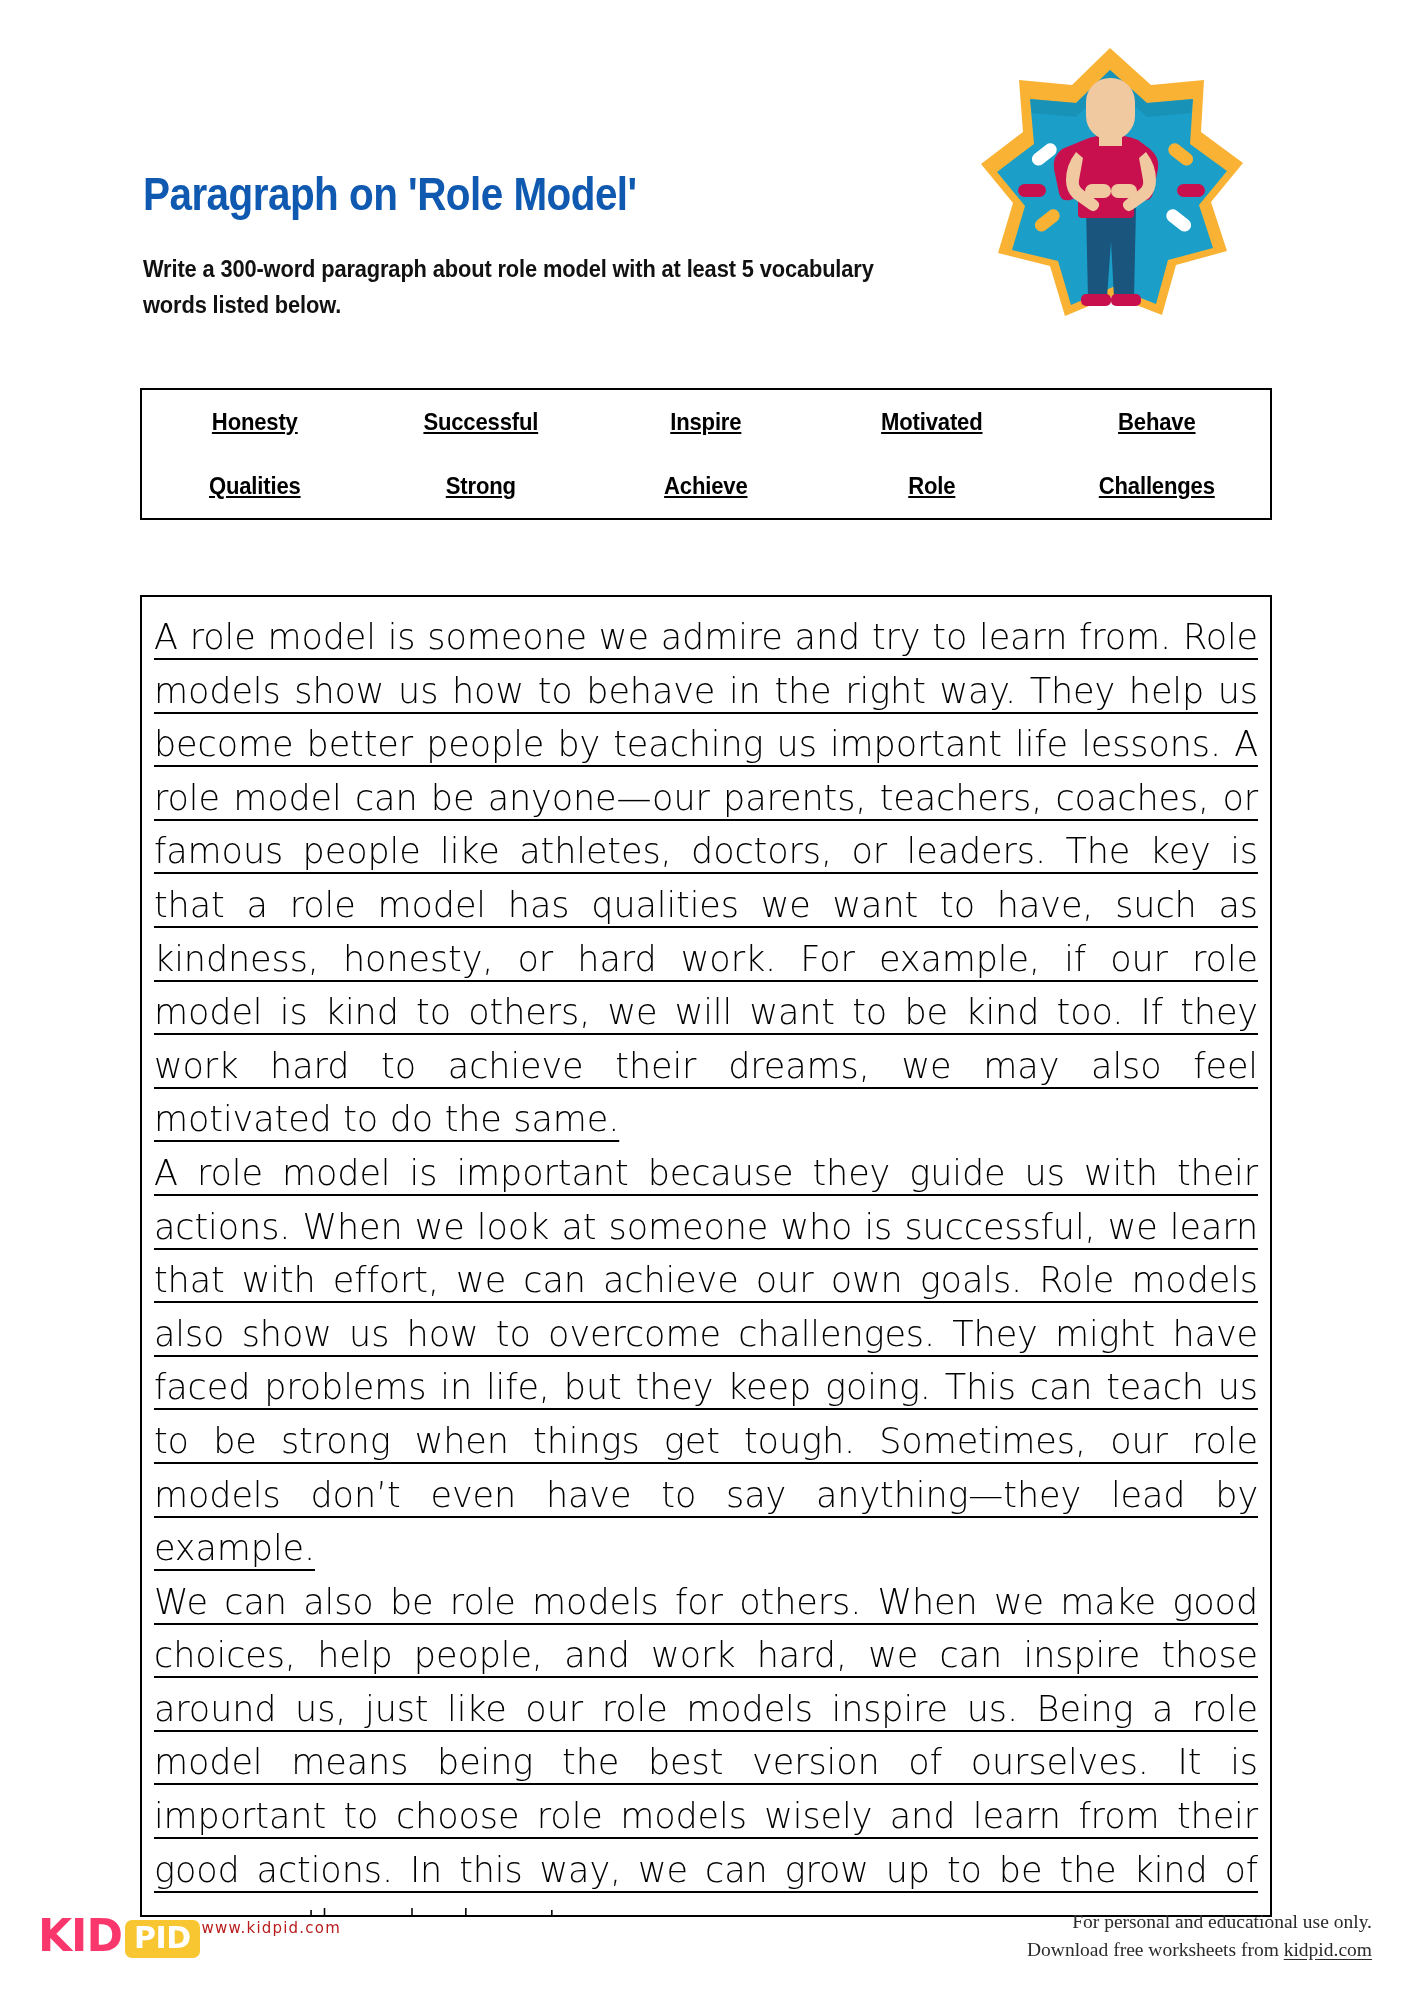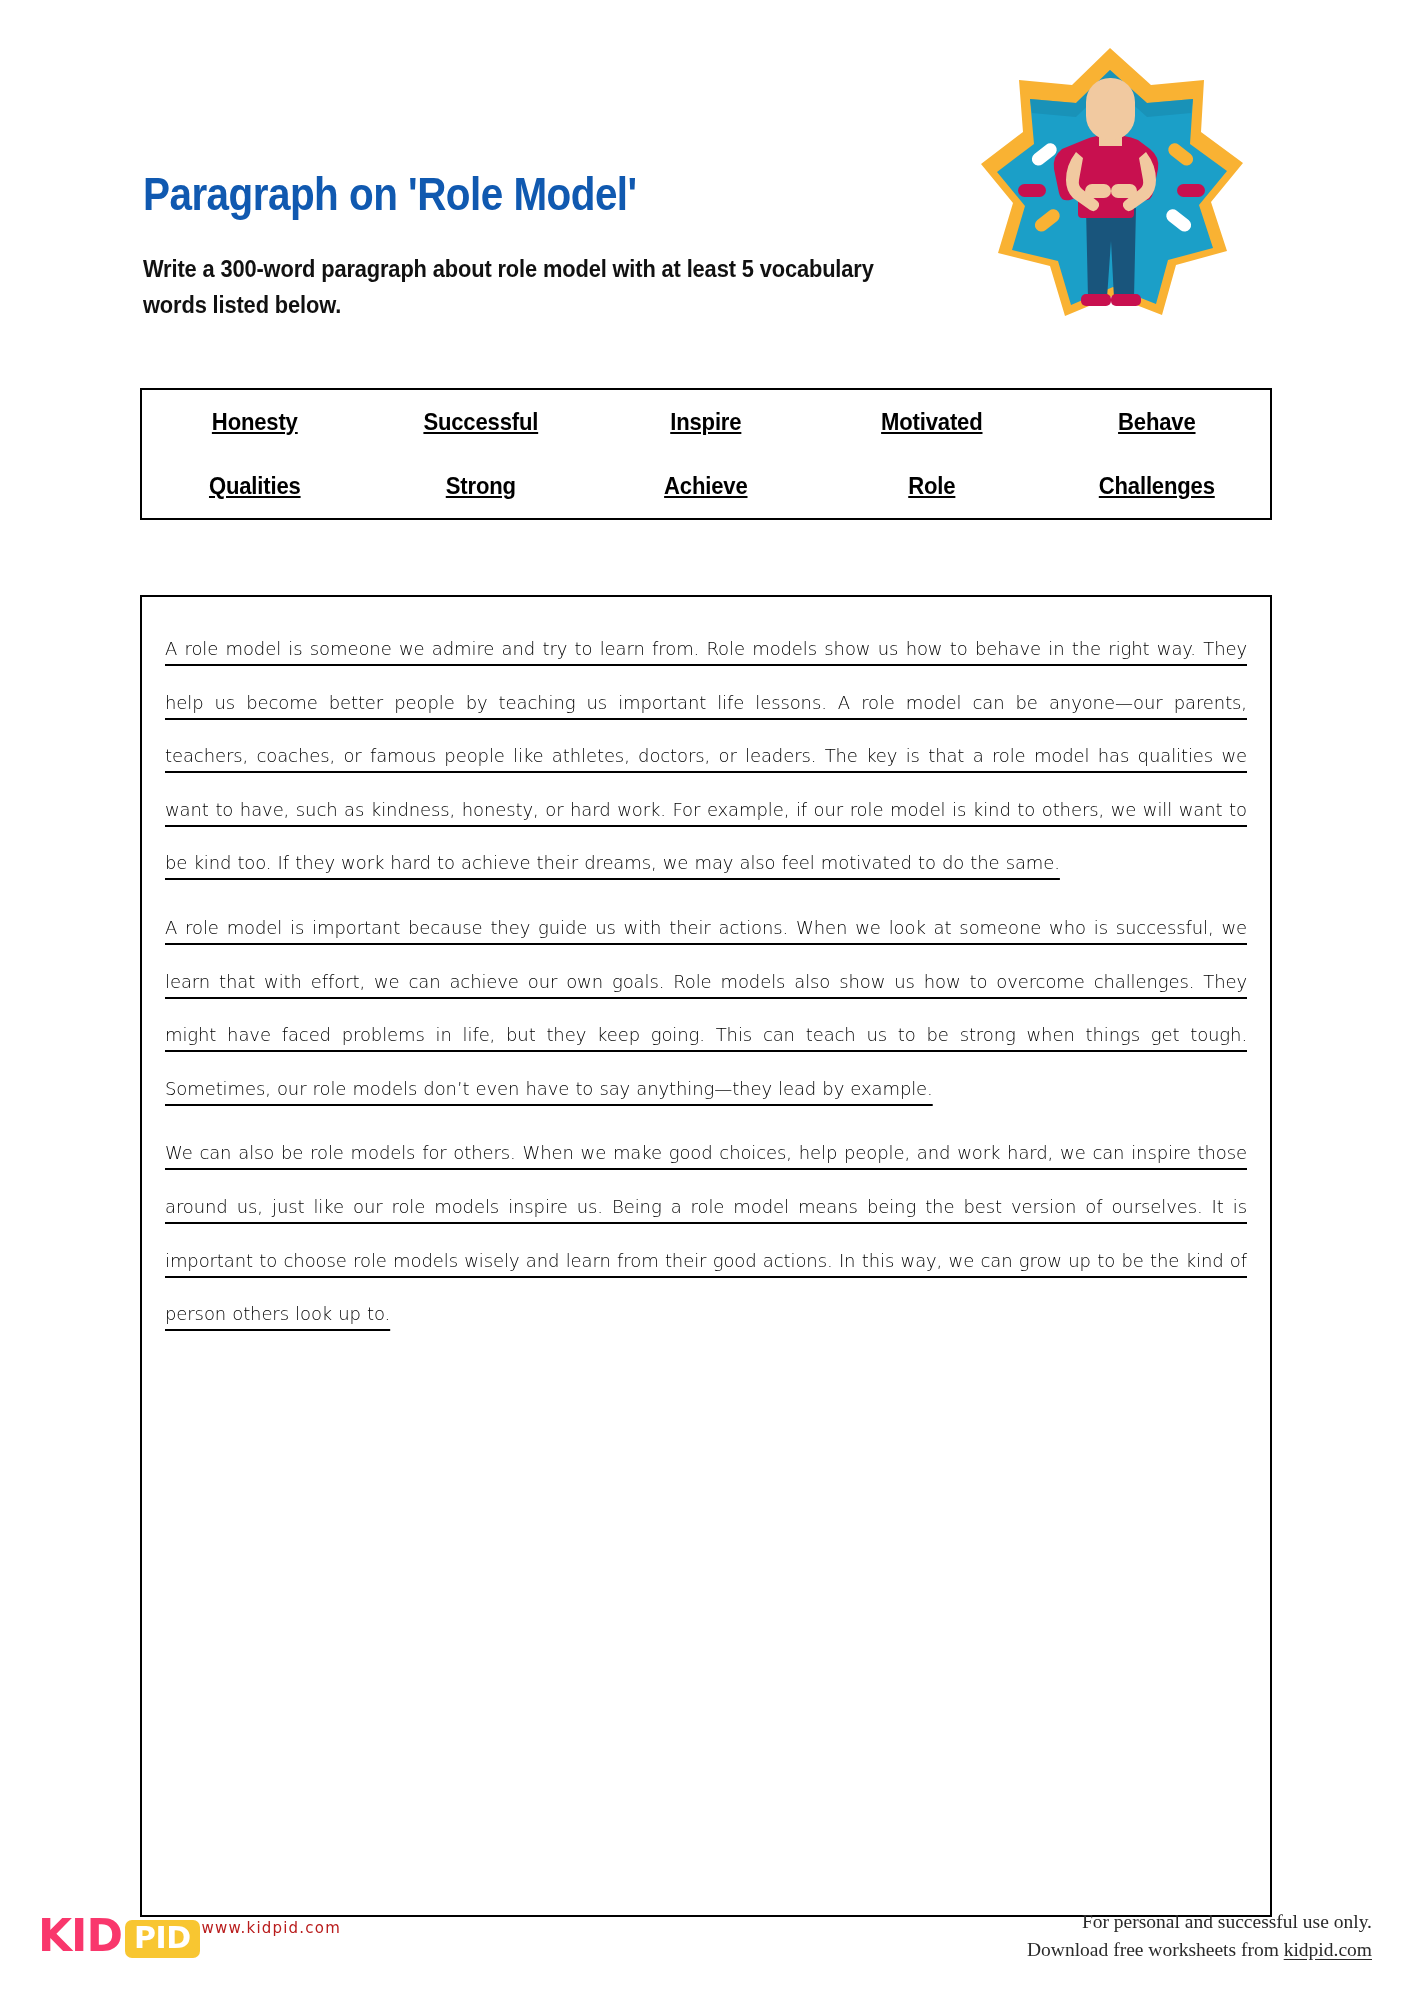--- a/index.html
+++ b/index.html
@@ -112,28 +112,28 @@
     width: 1132px;
     height: 1322px;
     border: 2.5px solid #000000;
     background: #ffffff;
     padding: 14px 12px 0 12px;
     overflow: hidden;
   }
 
   .para {
     font-family: "DejaVu Sans", sans-serif;
-    font-size: 18px;
+    font-size: 35px;
     color: #000000;
     text-align: justify;
     text-align-last: left;
     line-height: 53.6px;
     letter-spacing: -0.1px;
     font-weight: 350;
-    margin: 11px;
+    margin: 0;
     word-spacing: 0.5px;
   }
   .para span.ul {
     text-decoration: underline;
     text-decoration-thickness: 2px;
     text-underline-offset: 9px;
     text-decoration-skip-ink: none;
   }
 
   
@@ -278,18 +278,18 @@
 
     <div class="logo-wrap">
       <div class="logo-mark">
         <span class="logo-kid">KID</span>
         <span class="logo-pid">PID</span>
       </div>
       <div class="logo-url">www.kidpid.com</div>
     </div>
 
     <div class="footer-note">
-      <div>For personal and successful use only.</div>
+      <div>For personal and educational use only.</div>
       <div><span>Download free worksheets from </span><span class="link">kidpid.com</span></div>
     </div>
   </div>
 
 </div>
 
 </body></html>

